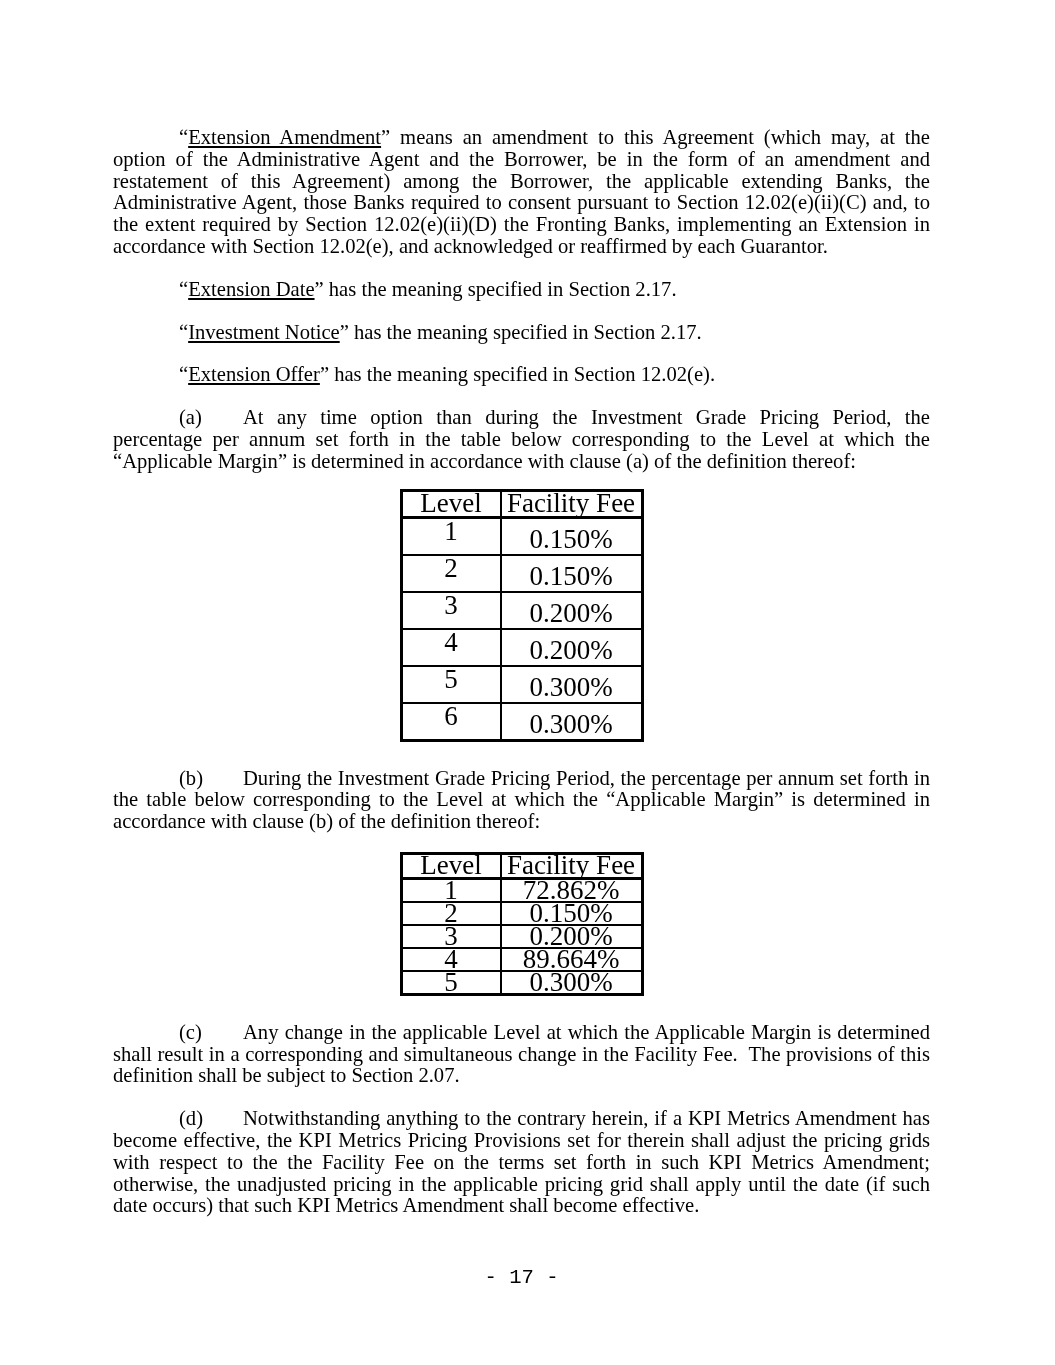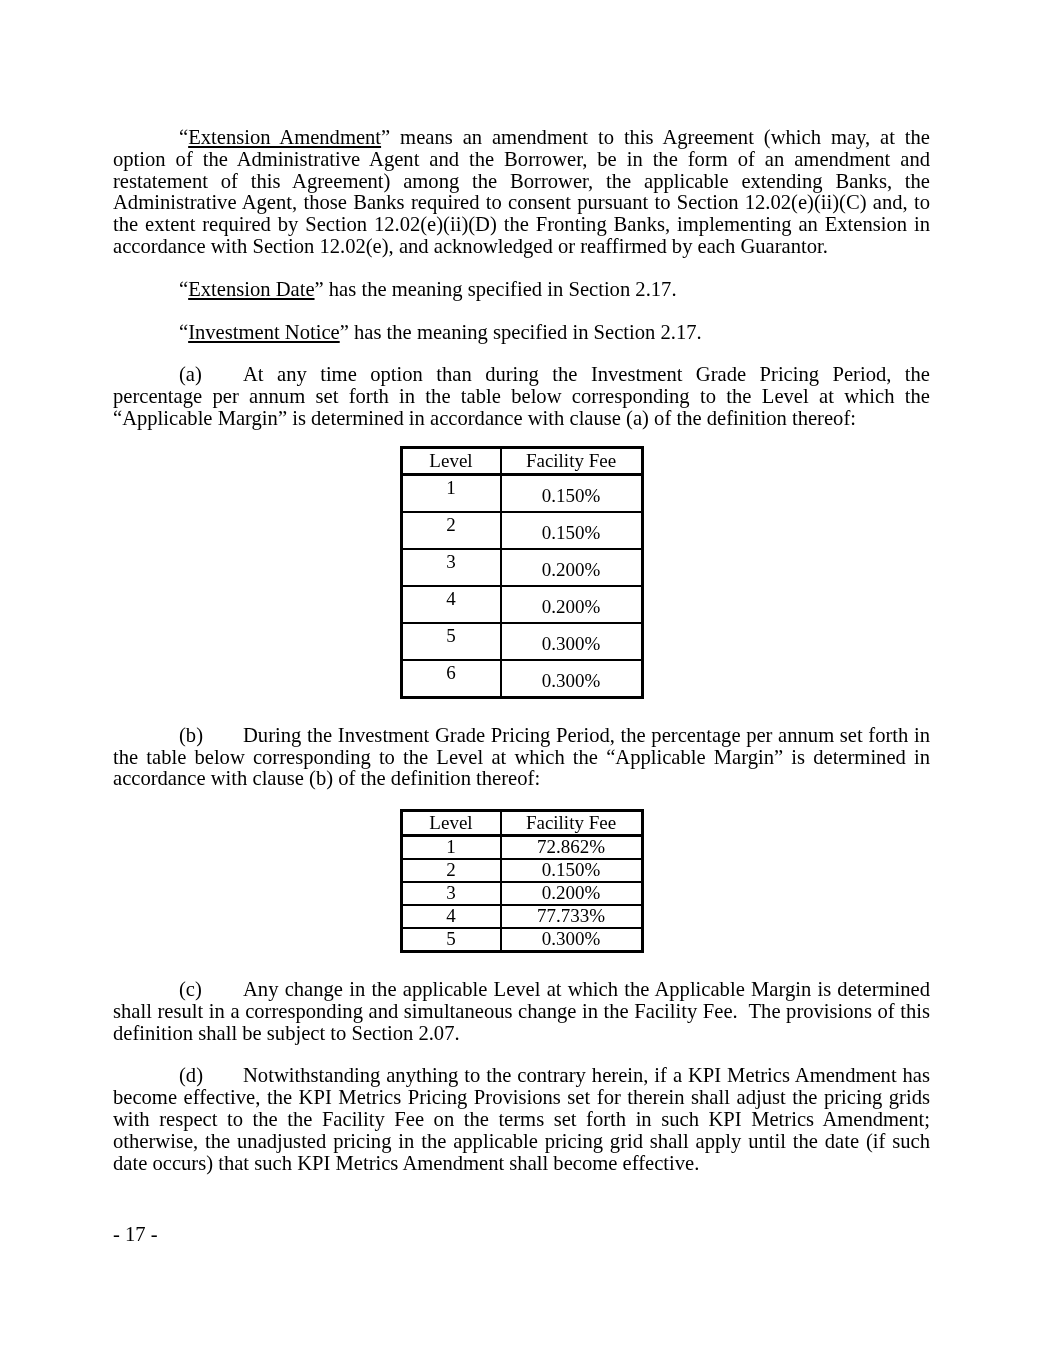--- a/index.html
+++ b/index.html
@@ -29,21 +29,21 @@
   p.para.after-table { margin-top: 12px; }
   .u { text-decoration: underline; text-underline-offset: 2px; }
   .tag {
     display: inline-block;
     width: 64px;
     text-indent: 0;
   }
   table.tbl {
     border-collapse: collapse;
     table-layout: fixed;
-    font-size: 19px;
+    font-size: 27px;
   }
   table.tbl, table.tbl th, table.tbl td {
     border: 2px solid #000000;
   }
   table.tbl { border-width: 3px; }
   table.tbl th {
     font-weight: normal;
     text-align: center;
     vertical-align: middle;
     padding: 0;
@@ -60,35 +60,37 @@
   table.tbl-a th:nth-child(2), table.tbl-a td:nth-child(2) { width: 139px; }
   table.tbl-a td:nth-child(1) { vertical-align: top; line-height: 22px; padding-top: 1px; }
   table.tbl-a td:nth-child(2) { vertical-align: bottom; line-height: 22px; padding-bottom: 4px; }
   table.tbl-b { margin: 19px auto 26px auto; }
   table.tbl-b th { height: 20px; }
   table.tbl-b td { height: 21px; vertical-align: middle; line-height: 20px; }
   table.tbl-b th:nth-child(1), table.tbl-b td:nth-child(1) { width: 97px; }
   table.tbl-b th:nth-child(2), table.tbl-b td:nth-child(2) { width: 139px; }
   p.footer {
     margin: 50px 0 0 0;
-    text-align: left;
+    text-align: center;
     text-indent: 0;
+    font-family: Liberation Mono, monospace;
   }
 </style>
 </head>
 <body>
 
 <div class="page">
 
   <p class="para first"><span>“</span><span class="u">Extension Amendment</span><span>” means an amendment to this Agreement (which may, at the option of the Administrative Agent and the Borrower, be in the form of an amendment and restatement of this Agreement) among the Borrower, the applicable extending Banks, the Administrative Agent, those Banks required to consent pursuant to Section 12.02(e)(ii)(C) and, to the extent required by Section 12.02(e)(ii)(D) the Fronting Banks, implementing an Extension in accordance with Section 12.02(e), and acknowledged or reaffirmed by each Guarantor.</span></p>
 
   <p class="para"><span>“</span><span class="u">Extension Date</span><span>” has the meaning specified in Section 2.17.</span></p>
 
   <p class="para"><span>“</span><span class="u">Investment Notice</span><span>” has the meaning specified in Section 2.17.</span></p>
 
+  <p class="para"><span>“</span><span class="u">Extension Offer</span><span>” has the meaning specified in Section 12.02(e).</span></p>
 
 
   <p class="para"><span class="tag">(a)</span><span>At any time option than during the Investment Grade Pricing Period, the percentage per annum set forth in the table below corresponding to the Level at which the “Applicable Margin” is determined in accordance with clause (a) of the definition thereof:</span></p>
 
   <table class="tbl tbl-a">
     <thead>
       <tr>
         <th>Level</th>
         <th>Facility Fee</th>
       </tr>
@@ -138,21 +140,21 @@
         <tr>
           <td>2</td>
           <td>0.150%</td>
         </tr>
         <tr>
           <td>3</td>
           <td>0.200%</td>
         </tr>
         <tr>
           <td>4</td>
-          <td>77.733%</td>
+          <td>89.664%</td>
         </tr>
         <tr>
           <td>5</td>
           <td>0.300%</td>
         </tr>
       </tbody>
   </table>
 
   <p class="para after-table"><span class="tag">(c)</span><span>Any change in the applicable Level at which the Applicable Margin is determined shall result in a corresponding and simultaneous change in the Facility Fee.&nbsp; The provisions of this definition shall be subject to Section 2.07.</span></p>
 

